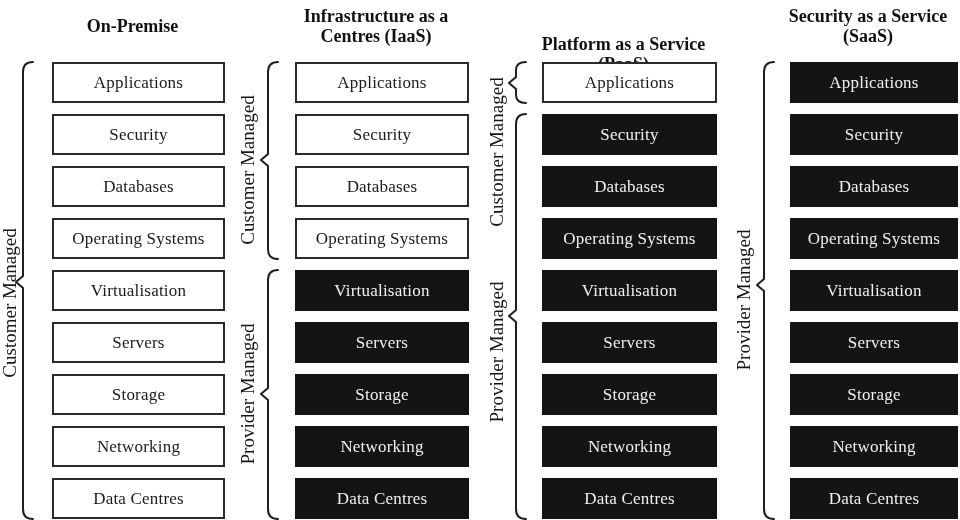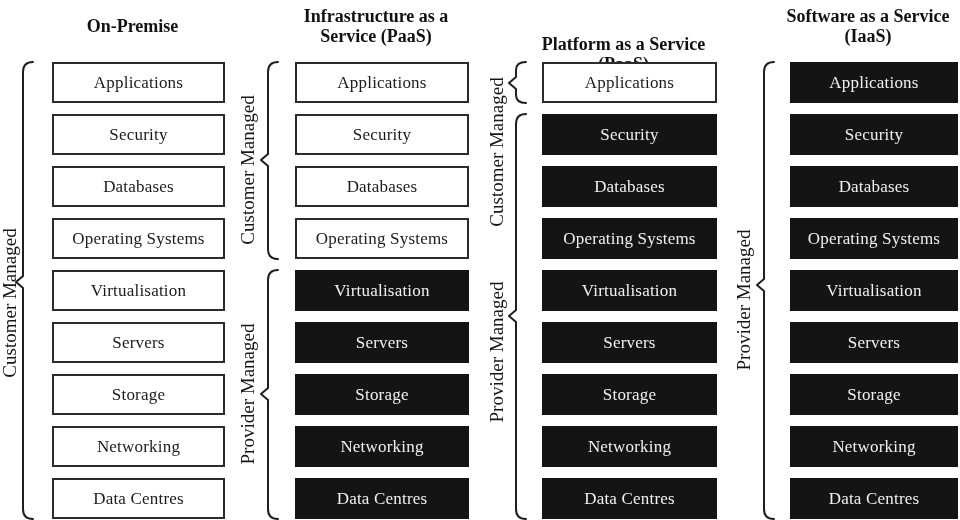--- a/index.html
+++ b/index.html
@@ -29,27 +29,27 @@
 </style>
 </head>
 <body>
 
 <div id="canvas">
 
   <div class="col-header" style="left:40px;width:185px;">
       <span>On-Premise</span>
     </div>
   <div class="col-header" style="left:283px;width:186px;">
-      <span>Infrastructure as a Service (PaaS)</span>
+      <span>Infrastructure as a Centres (IaaS)</span>
     </div>
   <div class="col-header" style="left:530px;width:187px;margin-top:28px;">
       <span>Platform as a Service (PaaS)</span>
     </div>
   <div class="col-header" style="left:778px;width:180px;">
-      <span>Software as a Service (IaaS)</span>
+      <span>Security as a Service (SaaS)</span>
     </div>
 
   <div class="col-boxes" style="left:40px;width:185px;">
       <div class="layer-box customer" style="top: 62px;">Applications</div>
       <div class="layer-box customer" style="top: 114px;">Security</div>
       <div class="layer-box customer" style="top: 166px;">Databases</div>
       <div class="layer-box customer" style="top: 218px;">Operating Systems</div>
       <div class="layer-box customer" style="top: 270px;">Virtualisation</div>
       <div class="layer-box customer" style="top: 322px;">Servers</div>
       <div class="layer-box customer" style="top: 374px;">Storage</div>

